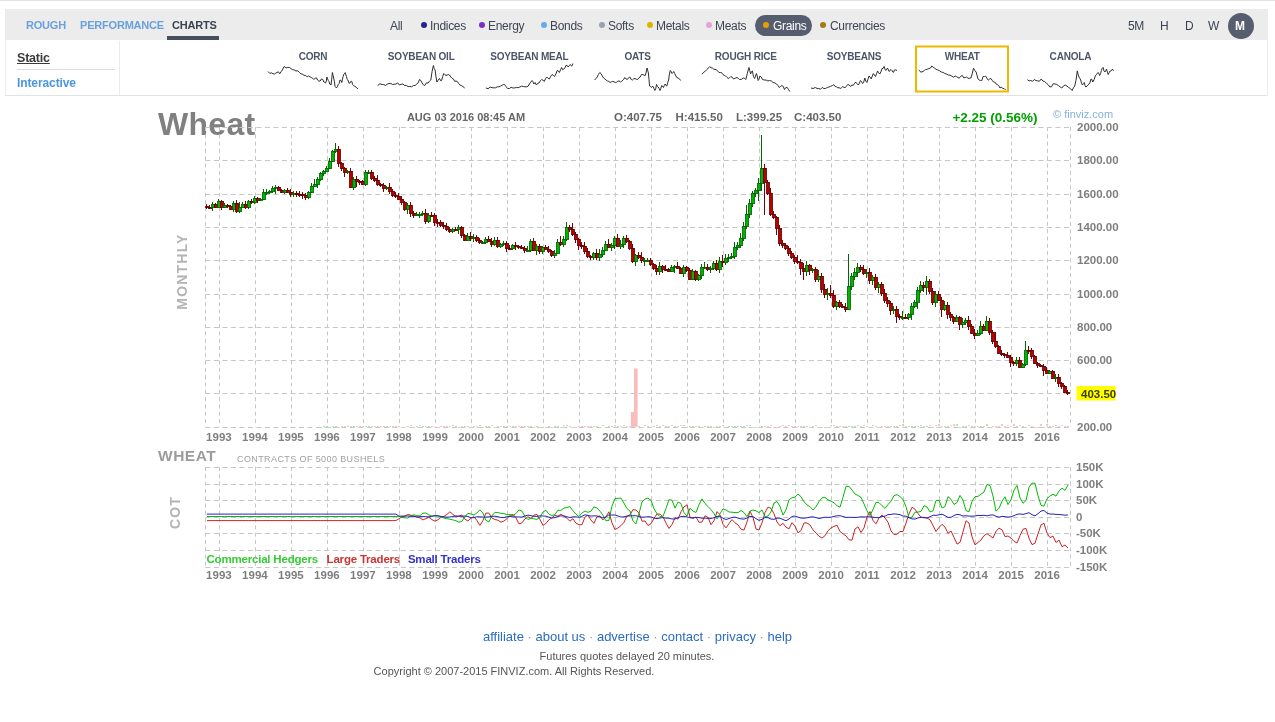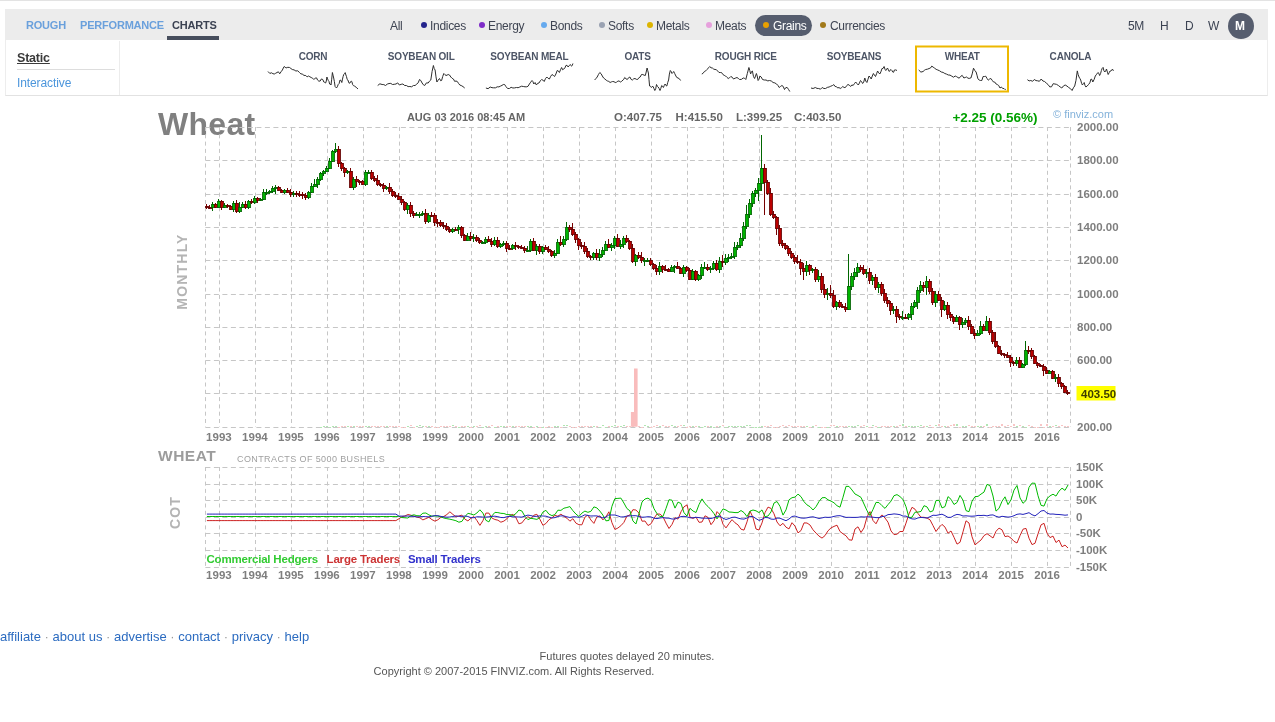--- a/index.html
+++ b/index.html
@@ -39,21 +39,21 @@
 <div class="dot" style="left:820px;background:#a27a1a;"></div>
 <div class="fl" style="left:830px;">Currencies</div>
 <div class="fl" style="left:1128px;color:#3b4252;">5M</div>
 <div class="fl" style="left:1160px;color:#3b4252;">H</div>
 <div class="fl" style="left:1185px;color:#3b4252;">D</div>
 <div class="fl" style="left:1208px;color:#3b4252;">W</div>
 <div style="position:absolute;left:1227.5px;top:12.5px;width:26px;height:26px;border-radius:50%;background:#565d6e;"></div>
 <div class="fl" style="left:1235px;color:#fff;font-weight:bold;">M</div>
 <div style="position:absolute;left:17px;top:51px;font-size:12.5px;font-weight:bold;letter-spacing:-0.2px;color:#3b3b3b;text-decoration:underline;">Static</div>
 <div style="position:absolute;left:17px;top:69px;width:98px;height:1px;background:#dddddd;"></div>
-<div style="position:absolute;left:17px;top:76px;font-size:12px;font-weight:normal;letter-spacing:-0.1px;color:#4c96dc;">Interactive</div>
+<div style="position:absolute;left:17px;top:76px;font-size:12px;font-weight:bold;letter-spacing:-0.1px;color:#4c96dc;">Interactive</div>
 <svg class="abs" style="left:0;top:0;" width="1275" height="722" font-family="Liberation Sans,sans-serif">
 <rect x="916" y="46.5" width="92" height="45" fill="none" stroke="#edb800" stroke-width="2"></rect>
 <text x="313.0" y="60.0" font-size="10" fill="#4d5566" font-weight="bold" text-anchor="middle" letter-spacing="-0.2">CORN</text>
 <polyline points="268.0,71.5 269.8,73.4 271.6,72.8 272.9,73.7 274.3,74.0 275.6,73.3 277.0,72.5 278.4,71.8 279.7,73.8 281.1,71.7 282.4,70.0 283.3,68.0 284.2,66.5 285.1,67.2 286.0,68.0 287.8,67.3 289.6,67.5 290.9,68.5 292.3,69.5 294.1,69.9 295.9,71.0 297.7,70.8 299.5,72.5 300.9,73.9 302.2,74.0 304.0,75.4 305.8,75.5 307.1,76.9 308.5,76.0 309.9,76.8 311.2,77.5 312.6,78.2 313.9,79.5 314.8,78.4 315.7,78.0 316.6,77.9 317.5,80.0 318.9,81.2 320.2,81.0 321.1,79.2 322.0,79.0 322.9,79.7 323.8,82.0 324.7,82.4 325.6,83.0 326.3,81.0 326.9,77.0 327.6,78.9 328.3,80.5 329.0,81.5 329.6,84.0 330.3,84.0 331.0,85.0 331.7,79.2 332.4,72.5 333.0,75.1 333.7,78.0 334.4,81.7 335.1,86.5 335.7,87.1 336.4,88.0 337.3,86.8 338.2,84.5 339.1,83.6 340.0,80.0 340.9,80.4 341.8,82.5 342.5,79.1 343.1,76.5 343.8,74.4 344.5,73.5 345.2,72.6 345.9,75.0 346.5,76.6 347.2,79.5 347.9,80.0 348.6,82.0 349.2,83.3 349.9,83.0 350.6,81.9 351.2,81.0 351.9,81.6 352.6,84.5 353.5,85.7 354.4,86.0 356.2,87.3 358.0,89.0" fill="none" stroke="#2d2d2d" stroke-width="1"></polyline>
 <text x="421.2" y="60.0" font-size="10" fill="#4d5566" font-weight="bold" text-anchor="middle" letter-spacing="-0.2">SOYBEAN OIL</text>
 <polyline points="377.7,85.5 379.9,83.8 382.1,84.5 383.8,84.6 385.5,85.5 387.3,84.1 389.0,83.5 390.8,83.4 392.5,84.5 394.2,84.3 396.0,84.0 397.7,82.9 399.4,85.0 401.2,84.3 402.9,84.0 404.7,85.5 406.4,85.5 408.1,86.6 409.9,86.5 411.6,86.8 413.4,85.5 415.1,85.5 416.8,84.0 418.2,82.8 419.5,79.5 420.8,80.5 422.1,83.0 423.4,84.8 424.7,85.5 426.4,82.9 428.2,83.0 429.5,81.1 430.8,80.0 432.1,71.4 433.4,65.5 434.2,68.5 435.1,70.0 436.0,76.9 436.9,82.0 438.2,80.1 439.5,78.5 440.6,80.7 441.6,80.5 442.7,76.5 443.8,73.5 444.9,74.6 446.0,75.5 447.1,75.1 448.2,74.5 449.5,75.0 450.8,77.0 452.1,78.3 453.4,79.0 454.7,81.4 456.0,81.0 457.3,81.5 458.6,83.5 459.9,85.1 461.2,85.5 463.0,86.6 464.7,88.0" fill="none" stroke="#2d2d2d" stroke-width="1"></polyline>
 <text x="529.4" y="60.0" font-size="10" fill="#4d5566" font-weight="bold" text-anchor="middle" letter-spacing="-0.2">SOYBEAN MEAL</text>
 <polyline points="485.9,88.0 488.1,88.7 490.2,87.0 492.0,87.7 493.7,87.8 495.5,87.8 497.2,86.8 498.9,86.9 500.7,86.0 502.0,85.4 503.3,84.5 504.6,84.5 505.9,86.5 507.6,88.5 509.4,88.5 511.1,87.3 512.9,88.0 514.6,87.9 516.4,87.5 518.1,87.7 519.8,87.0 521.6,86.2 523.3,86.5 525.0,86.8 526.8,86.8 528.1,86.2 529.4,84.0 530.7,82.2 532.0,80.5 532.9,81.6 533.8,84.0 535.1,82.5 536.4,85.0 537.7,83.3 539.0,83.0 540.3,80.8 541.6,79.5 542.9,80.1 544.2,81.5 545.5,78.6 546.8,77.0 548.1,78.3 549.4,79.0 550.7,76.3 552.0,74.5 553.3,75.4 554.6,76.5 555.9,74.0 557.2,70.5 558.3,70.9 559.4,72.5 560.5,69.8 561.6,67.5 562.7,69.8 563.8,69.0 564.9,67.9 565.9,65.5 567.0,65.3 568.1,67.0 569.2,65.7 570.3,64.5 570.9,65.6 571.6,66.0 572.2,65.6 572.9,63.5" fill="none" stroke="#2d2d2d" stroke-width="1"></polyline>
 <text x="637.6" y="60.0" font-size="10" fill="#4d5566" font-weight="bold" text-anchor="middle" letter-spacing="-0.2">OATS</text>
 <polyline points="594.6,80.0 595.9,78.6 597.2,77.0 598.5,74.4 599.8,72.5 601.1,73.7 602.3,76.0 603.6,78.0 604.9,79.0 606.2,80.2 607.5,81.0 608.8,81.4 610.1,82.5 611.4,81.9 612.7,81.5 614.0,81.7 615.2,82.5 616.5,82.3 617.8,81.0 619.1,81.0 620.4,82.0 621.7,81.3 623.0,80.0 623.8,79.3 624.7,77.5 626.0,78.8 627.3,79.5 628.6,77.7 629.9,77.0 631.1,79.4 632.4,80.0 633.7,78.8 635.0,78.5 636.3,79.3 637.6,79.5 638.9,77.7 640.2,77.0 641.5,74.5 642.8,74.5 644.1,75.2 645.3,75.5 646.2,72.0 647.1,68.0 647.7,70.4 648.4,73.0 649.0,79.7 649.6,86.0 650.5,86.3 651.4,87.5 652.2,86.5 653.1,86.5 653.9,88.4 654.8,90.5 655.7,88.8 656.5,84.5 657.4,86.3 658.2,87.0 659.1,88.4 660.0,90.5 660.8,88.4 661.7,85.5 662.5,86.2 663.4,87.5 664.3,85.4 665.1,84.0 666.0,85.6 666.8,86.0 667.7,82.6 668.6,80.0 669.4,74.1 670.3,70.5 671.1,71.4 672.0,73.5 672.9,72.6 673.7,71.5 674.6,73.3 675.4,75.0 676.7,77.4 678.0,78.0 679.3,78.7 680.6,80.5" fill="none" stroke="#2d2d2d" stroke-width="1"></polyline>
@@ -1045,15 +1045,15 @@
 <text x="1076.0" y="537.4" font-size="11.5" fill="#7e7e7e" font-weight="bold" text-anchor="start">-50K</text>
 <text x="1076.0" y="554.0" font-size="11.5" fill="#7e7e7e" font-weight="bold" text-anchor="start">-100K</text>
 <text x="1076.0" y="570.6" font-size="11.5" fill="#7e7e7e" font-weight="bold" text-anchor="start">-150K</text>
 <polyline points="206.9,520.6 209.9,520.6 212.9,520.6 215.9,520.6 218.9,520.6 221.9,520.6 224.9,520.6 227.9,520.6 230.9,520.6 233.9,520.6 236.9,520.6 239.9,520.6 242.9,520.6 245.9,520.6 248.9,520.6 251.9,520.6 254.9,520.6 257.9,520.6 260.9,520.6 263.9,520.6 266.9,520.6 269.9,520.6 272.9,520.6 275.9,520.6 278.9,520.6 281.9,520.6 284.9,520.6 287.9,520.6 290.9,520.6 293.9,520.6 296.9,520.6 299.9,520.6 302.9,520.6 305.9,520.6 308.9,520.6 311.9,520.6 314.9,520.6 317.9,520.6 320.9,520.6 323.9,520.6 326.9,520.6 329.9,520.6 332.9,520.6 335.9,520.6 338.9,520.6 341.9,520.6 344.9,520.6 347.9,520.6 350.9,520.6 353.9,520.6 356.9,520.6 359.9,520.6 362.9,520.6 365.9,520.6 368.9,520.6 371.9,520.6 374.9,520.6 377.9,520.6 380.9,520.6 383.9,520.6 386.9,520.6 389.9,520.6 392.9,520.6 395.9,520.6 398.9,518.8 401.9,516.7 404.9,516.0 407.9,514.5 410.9,515.2 413.9,516.1 416.9,517.1 419.9,517.8 422.9,519.9 425.9,518.6 428.9,517.3 431.9,519.6 434.9,521.1 437.9,519.8 440.9,517.3 443.9,516.4 446.9,514.5 449.9,511.8 452.9,514.4 455.9,516.8 458.9,516.0 461.9,515.1 464.9,519.2 467.9,520.9 470.9,518.3 473.9,516.5 476.9,520.5 479.9,525.4 482.9,520.7 485.9,513.1 488.9,513.1 491.9,518.0 494.9,519.5 497.9,520.2 500.9,522.2 503.9,521.1 506.9,518.8 509.9,515.4 512.9,514.3 515.9,517.6 518.9,523.8 521.9,522.9 524.9,519.0 527.9,516.7 530.9,518.6 533.9,515.2 536.9,514.3 539.9,519.3 542.9,525.3 545.9,523.5 548.9,519.8 551.9,517.8 554.9,515.4 557.9,516.2 560.9,514.2 563.9,516.3 566.9,518.2 569.9,521.2 572.9,518.7 575.9,523.1 578.9,524.7 581.9,524.8 584.9,517.2 587.9,515.0 590.9,520.0 593.9,523.4 596.9,516.8 599.9,515.9 602.9,519.9 605.9,516.9 608.9,511.8 611.9,522.6 614.9,529.5 617.9,528.0 620.9,525.7 623.9,522.4 626.9,516.1 629.9,515.0 632.9,509.7 635.9,510.0 639.0,513.1 642.0,521.2 645.0,521.0 648.0,525.5 651.0,523.8 654.0,518.3 657.0,514.0 660.0,514.1 663.0,516.8 666.0,523.1 669.0,528.5 672.0,524.4 675.0,517.7 678.0,519.1 681.0,511.8 684.0,506.8 687.0,504.9 690.0,517.2 693.0,518.4 696.0,517.1 699.0,522.3 702.0,522.0 705.0,515.8 708.0,517.4 711.0,524.7 714.0,520.8 717.0,511.6 720.0,514.8 723.0,524.2 726.0,527.9 729.0,523.6 732.0,519.6 735.0,522.8 738.0,524.9 741.0,529.2 744.0,530.1 747.0,521.9 750.0,511.1 753.0,517.6 756.0,529.0 759.0,530.0 762.0,522.9 765.0,512.6 768.0,507.1 771.0,508.4 774.0,513.8 777.0,522.0 780.0,525.8 783.0,523.3 786.0,527.2 789.0,528.9 792.0,522.7 795.0,526.1 798.0,532.9 801.0,530.5 804.0,522.9 807.0,523.0 810.0,525.0 813.0,529.8 816.0,533.1 819.0,536.1 822.0,538.1 825.0,535.6 828.0,530.8 831.0,527.9 834.0,526.4 837.0,525.2 840.0,531.5 843.0,533.8 846.0,535.8 849.0,539.8 852.0,540.2 855.0,529.0 858.0,526.8 861.0,532.5 864.0,527.9 867.0,517.0 870.0,511.6 873.0,520.5 876.0,523.8 879.0,517.9 882.0,514.9 885.0,518.0 888.0,522.2 891.0,530.9 894.0,534.6 897.0,534.2 900.0,531.5 903.0,531.5 906.0,523.1 909.0,513.9 912.0,507.3 915.0,509.2 918.0,513.5 921.0,517.3 924.0,517.3 927.0,518.0 930.0,519.8 933.0,525.6 936.0,531.5 939.0,527.4 942.0,524.4 945.0,527.1 948.0,533.2 951.0,531.0 954.0,537.3 957.0,544.1 960.0,542.3 963.0,531.8 966.0,520.8 969.0,523.0 972.0,536.7 975.0,544.9 978.0,542.4 981.0,540.0 984.0,535.6 987.0,533.7 990.0,535.8 993.0,538.0 996.0,531.3 999.0,528.1 1002.0,529.8 1005.0,536.6 1008.0,536.0 1011.0,538.1 1014.0,541.3 1017.0,543.0 1020.0,535.6 1023.0,529.2 1026.0,528.4 1029.0,538.2 1032.0,544.6 1035.0,543.3 1038.0,533.8 1041.0,524.9 1044.0,523.3 1047.0,533.1 1050.0,537.6 1053.0,536.1 1056.0,542.5 1059.0,540.1 1062.0,546.7 1065.0,545.1 1068.0,548.0" fill="none" stroke="#cc2222" stroke-width="1"></polyline>
 <polyline points="206.9,516.5 209.9,516.5 212.9,516.5 215.9,516.5 218.9,516.5 221.9,516.5 224.9,516.5 227.9,516.5 230.9,516.5 233.9,516.5 236.9,516.5 239.9,516.5 242.9,516.5 245.9,516.5 248.9,516.5 251.9,516.5 254.9,516.5 257.9,516.5 260.9,516.5 263.9,516.5 266.9,516.5 269.9,516.5 272.9,516.5 275.9,516.5 278.9,516.5 281.9,516.5 284.9,516.5 287.9,516.5 290.9,516.5 293.9,516.5 296.9,516.5 299.9,516.5 302.9,516.5 305.9,516.5 308.9,516.5 311.9,516.5 314.9,516.5 317.9,516.5 320.9,516.5 323.9,516.5 326.9,516.5 329.9,516.5 332.9,516.5 335.9,516.5 338.9,516.5 341.9,516.5 344.9,516.5 347.9,516.5 350.9,516.5 353.9,516.5 356.9,516.5 359.9,516.5 362.9,516.5 365.9,516.5 368.9,516.5 371.9,516.5 374.9,516.5 377.9,516.5 380.9,516.5 383.9,516.5 386.9,516.5 389.9,516.5 392.9,516.5 395.9,516.5 398.9,516.3 401.9,517.5 404.9,517.8 407.9,518.0 410.9,515.7 413.9,514.8 416.9,515.7 419.9,515.8 422.9,513.2 425.9,513.0 428.9,514.9 431.9,516.2 434.9,516.0 437.9,516.1 440.9,516.9 443.9,518.0 446.9,518.7 449.9,519.2 452.9,519.9 455.9,520.7 458.9,522.2 461.9,521.4 464.9,516.8 467.9,513.3 470.9,514.0 473.9,515.0 476.9,513.0 479.9,509.8 482.9,513.1 485.9,520.3 488.9,521.9 491.9,515.9 494.9,512.4 497.9,512.6 500.9,513.3 503.9,513.5 506.9,514.6 509.9,514.6 512.9,515.7 515.9,513.6 518.9,510.0 521.9,511.0 524.9,516.3 527.9,519.6 530.9,518.3 533.9,518.8 536.9,519.4 539.9,517.5 542.9,512.1 545.9,510.3 548.9,514.1 551.9,515.6 554.9,514.6 557.9,510.2 560.9,510.4 563.9,508.2 566.9,507.5 569.9,506.6 572.9,510.7 575.9,514.0 578.9,516.5 581.9,513.1 584.9,511.1 587.9,512.3 590.9,511.3 593.9,506.9 596.9,507.9 599.9,511.1 602.9,515.1 605.9,520.8 608.9,520.5 611.9,506.4 614.9,498.6 617.9,498.4 620.9,498.1 623.9,503.0 626.9,508.5 629.9,510.8 632.9,520.9 635.9,524.0 639.0,513.6 642.0,502.0 645.0,499.0 648.0,498.1 651.0,500.3 654.0,508.7 657.0,513.7 660.0,516.7 663.0,516.4 666.0,508.4 669.0,499.7 672.0,500.2 675.0,508.1 678.0,502.1 681.0,503.5 684.0,512.7 687.0,516.1 690.0,508.3 693.0,511.0 696.0,512.5 699.0,504.6 702.0,498.9 705.0,503.6 708.0,506.5 711.0,509.7 714.0,513.6 717.0,518.9 720.0,513.6 723.0,508.9 726.0,510.0 729.0,512.0 732.0,512.2 735.0,512.6 738.0,512.6 741.0,510.5 744.0,512.6 747.0,516.6 750.0,511.1 753.0,510.0 756.0,510.8 759.0,512.6 762.0,509.9 765.0,516.7 768.0,516.0 771.0,511.9 774.0,503.0 777.0,501.5 780.0,506.4 783.0,515.1 786.0,509.9 789.0,499.8 792.0,497.7 795.0,497.1 798.0,494.1 801.0,496.7 804.0,501.7 807.0,504.9 810.0,506.7 813.0,510.0 816.0,506.7 819.0,501.5 822.0,497.8 825.0,497.5 828.0,499.8 831.0,501.1 834.0,502.8 837.0,505.7 840.0,507.2 843.0,497.2 846.0,486.4 849.0,486.4 852.0,490.0 855.0,494.0 858.0,495.5 861.0,497.4 864.0,504.0 867.0,510.6 870.0,515.6 873.0,509.4 876.0,502.4 879.0,502.6 882.0,505.7 885.0,508.4 888.0,504.6 891.0,501.1 894.0,495.7 897.0,494.6 900.0,496.6 903.0,499.5 906.0,506.7 909.0,517.7 912.0,517.2 915.0,512.2 918.0,512.1 921.0,511.4 924.0,505.7 927.0,506.9 930.0,511.9 933.0,510.8 936.0,500.5 939.0,500.3 942.0,507.9 945.0,506.6 948.0,496.6 951.0,499.3 954.0,504.5 957.0,502.5 960.0,495.4 963.0,500.2 966.0,510.6 969.0,511.7 972.0,501.3 975.0,496.6 978.0,496.4 981.0,494.1 984.0,492.1 987.0,484.4 990.0,485.6 993.0,496.0 996.0,511.1 999.0,508.4 1002.0,501.3 1005.0,496.8 1008.0,504.6 1011.0,499.8 1014.0,490.1 1017.0,485.5 1020.0,497.9 1023.0,503.3 1026.0,500.5 1029.0,487.3 1032.0,483.1 1035.0,483.3 1038.0,495.7 1041.0,505.3 1044.0,506.1 1047.0,498.6 1050.0,495.9 1053.0,494.2 1056.0,496.1 1059.0,491.1 1062.0,488.2 1065.0,490.4 1068.0,485.0" fill="none" stroke="#00bb00" stroke-width="1"></polyline>
 <polyline points="206.9,514.1 209.9,514.1 212.9,514.1 215.9,514.1 218.9,514.1 221.9,514.1 224.9,514.1 227.9,514.1 230.9,514.1 233.9,514.1 236.9,514.1 239.9,514.1 242.9,514.1 245.9,514.1 248.9,514.1 251.9,514.1 254.9,514.1 257.9,514.1 260.9,514.1 263.9,514.1 266.9,514.1 269.9,514.1 272.9,514.1 275.9,514.1 278.9,514.1 281.9,514.1 284.9,514.1 287.9,514.1 290.9,514.1 293.9,514.1 296.9,514.1 299.9,514.1 302.9,514.1 305.9,514.1 308.9,514.1 311.9,514.1 314.9,514.1 317.9,514.1 320.9,514.1 323.9,514.1 326.9,514.1 329.9,514.1 332.9,514.1 335.9,514.1 338.9,514.1 341.9,514.1 344.9,514.1 347.9,514.1 350.9,514.1 353.9,514.1 356.9,514.1 359.9,514.1 362.9,514.1 365.9,514.1 368.9,514.1 371.9,514.1 374.9,514.1 377.9,514.1 380.9,514.1 383.9,514.1 386.9,514.1 389.9,514.1 392.9,514.1 395.9,514.1 398.9,516.1 401.9,516.1 404.9,516.1 407.9,516.0 410.9,516.3 413.9,516.4 416.9,517.0 419.9,516.7 422.9,516.5 425.9,516.7 428.9,516.8 431.9,516.2 434.9,515.6 437.9,515.7 440.9,516.4 443.9,516.9 446.9,517.2 449.9,517.0 452.9,516.5 455.9,515.9 458.9,516.3 461.9,516.4 464.9,516.0 467.9,516.5 470.9,517.7 473.9,517.7 476.9,516.8 479.9,516.8 482.9,517.1 485.9,517.1 488.9,516.8 491.9,516.4 494.9,516.2 497.9,516.7 500.9,517.5 503.9,517.6 506.9,516.7 509.9,516.4 512.9,516.8 515.9,516.9 518.9,517.0 521.9,517.1 524.9,516.0 527.9,515.1 530.9,515.6 533.9,516.4 536.9,516.3 539.9,515.9 542.9,516.0 545.9,516.2 548.9,517.1 551.9,518.0 554.9,517.6 557.9,516.4 560.9,515.9 563.9,515.9 566.9,516.8 569.9,517.5 572.9,516.8 575.9,516.8 578.9,517.4 581.9,516.3 584.9,514.8 587.9,515.5 590.9,516.0 593.9,515.9 596.9,515.9 599.9,516.9 602.9,517.9 605.9,517.0 608.9,514.9 611.9,515.0 614.9,515.0 617.9,515.9 620.9,517.0 623.9,516.8 626.9,516.1 629.9,515.9 632.9,515.7 635.9,515.7 639.0,516.5 642.0,517.2 645.0,517.1 648.0,516.7 651.0,516.9 654.0,518.2 657.0,518.6 660.0,518.0 663.0,517.6 666.0,518.1 669.0,518.2 672.0,519.0 675.0,519.0 678.0,517.7 681.0,516.6 684.0,516.3 687.0,516.9 690.0,517.8 693.0,517.8 696.0,517.3 699.0,517.6 702.0,518.2 705.0,518.1 708.0,518.3 711.0,518.5 714.0,517.7 717.0,516.3 720.0,516.3 723.0,518.2 726.0,519.5 729.0,518.5 732.0,517.4 735.0,517.1 738.0,518.1 741.0,518.9 744.0,519.1 747.0,518.0 750.0,516.4 753.0,516.6 756.0,518.6 759.0,520.4 762.0,519.3 765.0,517.5 768.0,517.7 771.0,519.1 774.0,519.3 777.0,518.1 780.0,518.2 783.0,519.5 786.0,520.7 789.0,519.0 792.0,516.5 795.0,516.0 798.0,517.2 801.0,518.0 804.0,518.2 807.0,517.8 810.0,517.1 813.0,516.8 816.0,517.6 819.0,518.5 822.0,517.9 825.0,517.2 828.0,517.4 831.0,517.2 834.0,516.4 837.0,515.8 840.0,515.7 843.0,516.5 846.0,517.4 849.0,517.3 852.0,517.4 855.0,517.4 858.0,517.3 861.0,516.8 864.0,517.0 867.0,516.9 870.0,516.8 873.0,517.2 876.0,517.6 879.0,517.7 882.0,516.5 885.0,516.2 888.0,514.6 891.0,514.4 894.0,513.9 897.0,514.2 900.0,514.7 903.0,516.1 906.0,516.1 909.0,517.7 912.0,518.9 915.0,519.1 918.0,517.9 921.0,517.4 924.0,517.7 927.0,518.0 930.0,516.7 933.0,515.2 936.0,515.4 939.0,514.8 942.0,514.2 945.0,515.6 948.0,517.4 951.0,517.3 954.0,515.5 957.0,514.4 960.0,514.8 963.0,516.0 966.0,515.8 969.0,516.1 972.0,516.2 975.0,516.0 978.0,515.4 981.0,515.5 984.0,515.3 987.0,515.9 990.0,515.1 993.0,514.9 996.0,516.3 999.0,517.2 1002.0,516.3 1005.0,516.7 1008.0,517.1 1011.0,516.8 1014.0,515.7 1017.0,514.3 1020.0,513.9 1023.0,514.4 1026.0,513.6 1029.0,512.7 1032.0,514.7 1035.0,515.9 1038.0,513.7 1041.0,511.0 1044.0,510.5 1047.0,513.1 1050.0,514.1 1053.0,514.0 1056.0,514.4 1059.0,514.5 1062.0,514.8 1065.0,515.2 1068.0,514.9" fill="none" stroke="#2222bb" stroke-width="1"></polyline>
 <text x="206.5" y="562.5" font-size="11.5" fill="#33cc33" font-weight="bold" text-anchor="start" letter-spacing="-0.2">Commercial Hedgers</text>
 <text x="326.6" y="562.5" font-size="11.5" fill="#cc3333" font-weight="bold" text-anchor="start" letter-spacing="-0.2">Large Traders</text>
 <text x="407.9" y="562.5" font-size="11.5" fill="#3333cc" font-weight="bold" text-anchor="start" letter-spacing="-0.2">Small Traders</text>
 </svg>
-<div style="position:absolute;left:0;top:629px;width:1275px;font-size:13px;color:#2b6bc0;">
+<div style="position:absolute;left:0;top:629px;width:1275px;text-align:center;font-size:13px;color:#2b6bc0;">
 affiliate <span style="color:#999">·</span> about us <span style="color:#999">·</span> advertise <span style="color:#999">·</span> contact <span style="color:#999">·</span> privacy <span style="color:#999">·</span> help</div>
 <div style="position:absolute;left:0;top:650px;width:1254px;text-align:center;font-size:11px;color:#555;">Futures quotes delayed 20 minutes.</div>
 <div style="position:absolute;left:0;top:665px;width:1028px;text-align:center;font-size:11px;color:#555;">Copyright © 2007-2015 FINVIZ.com. All Rights Reserved.</div>
 </body></html>

